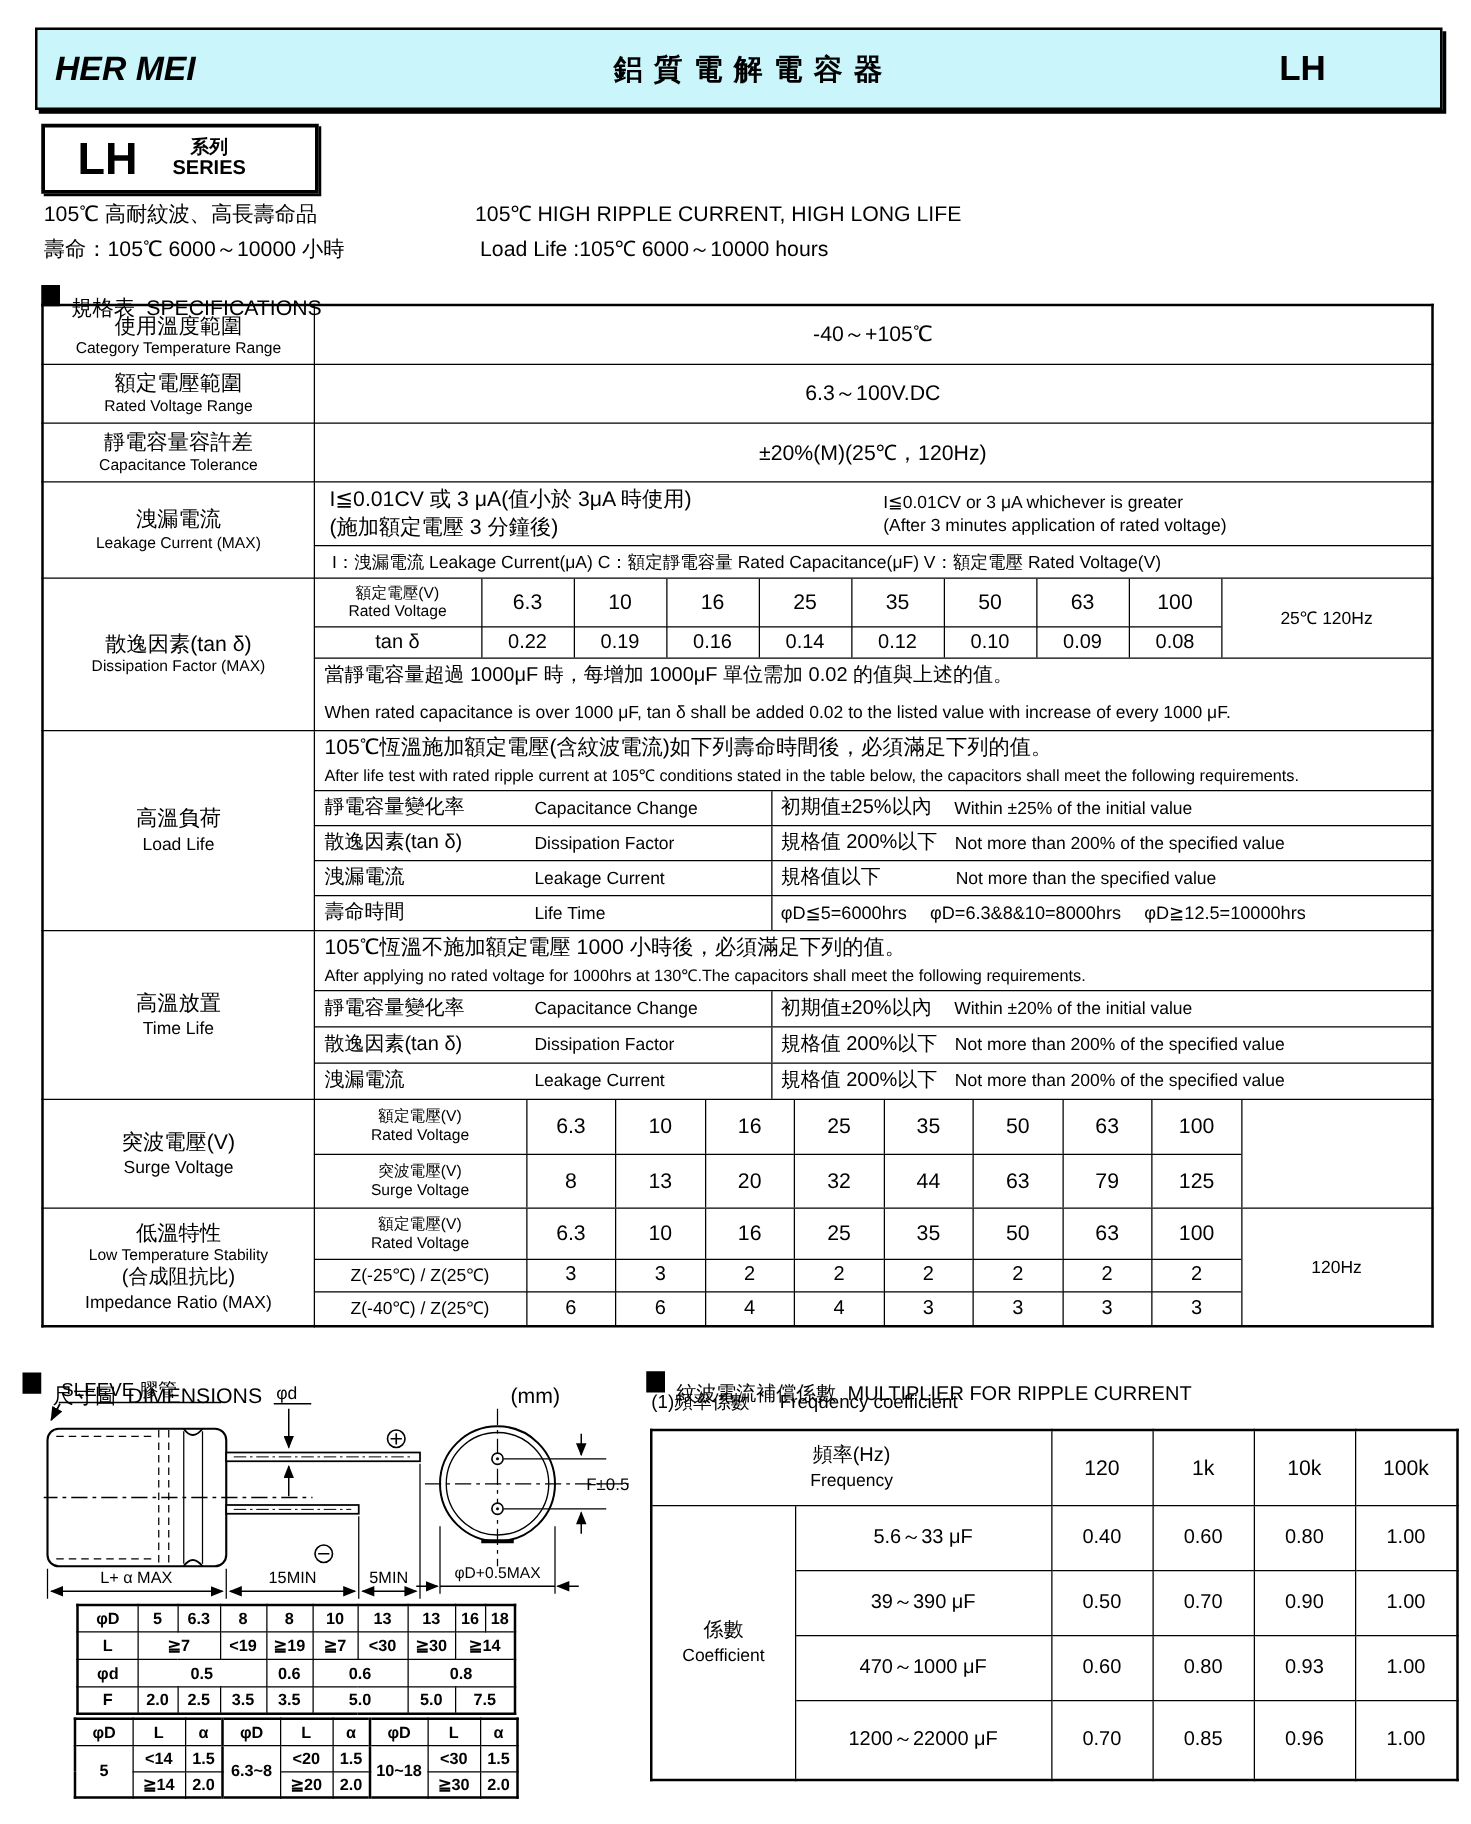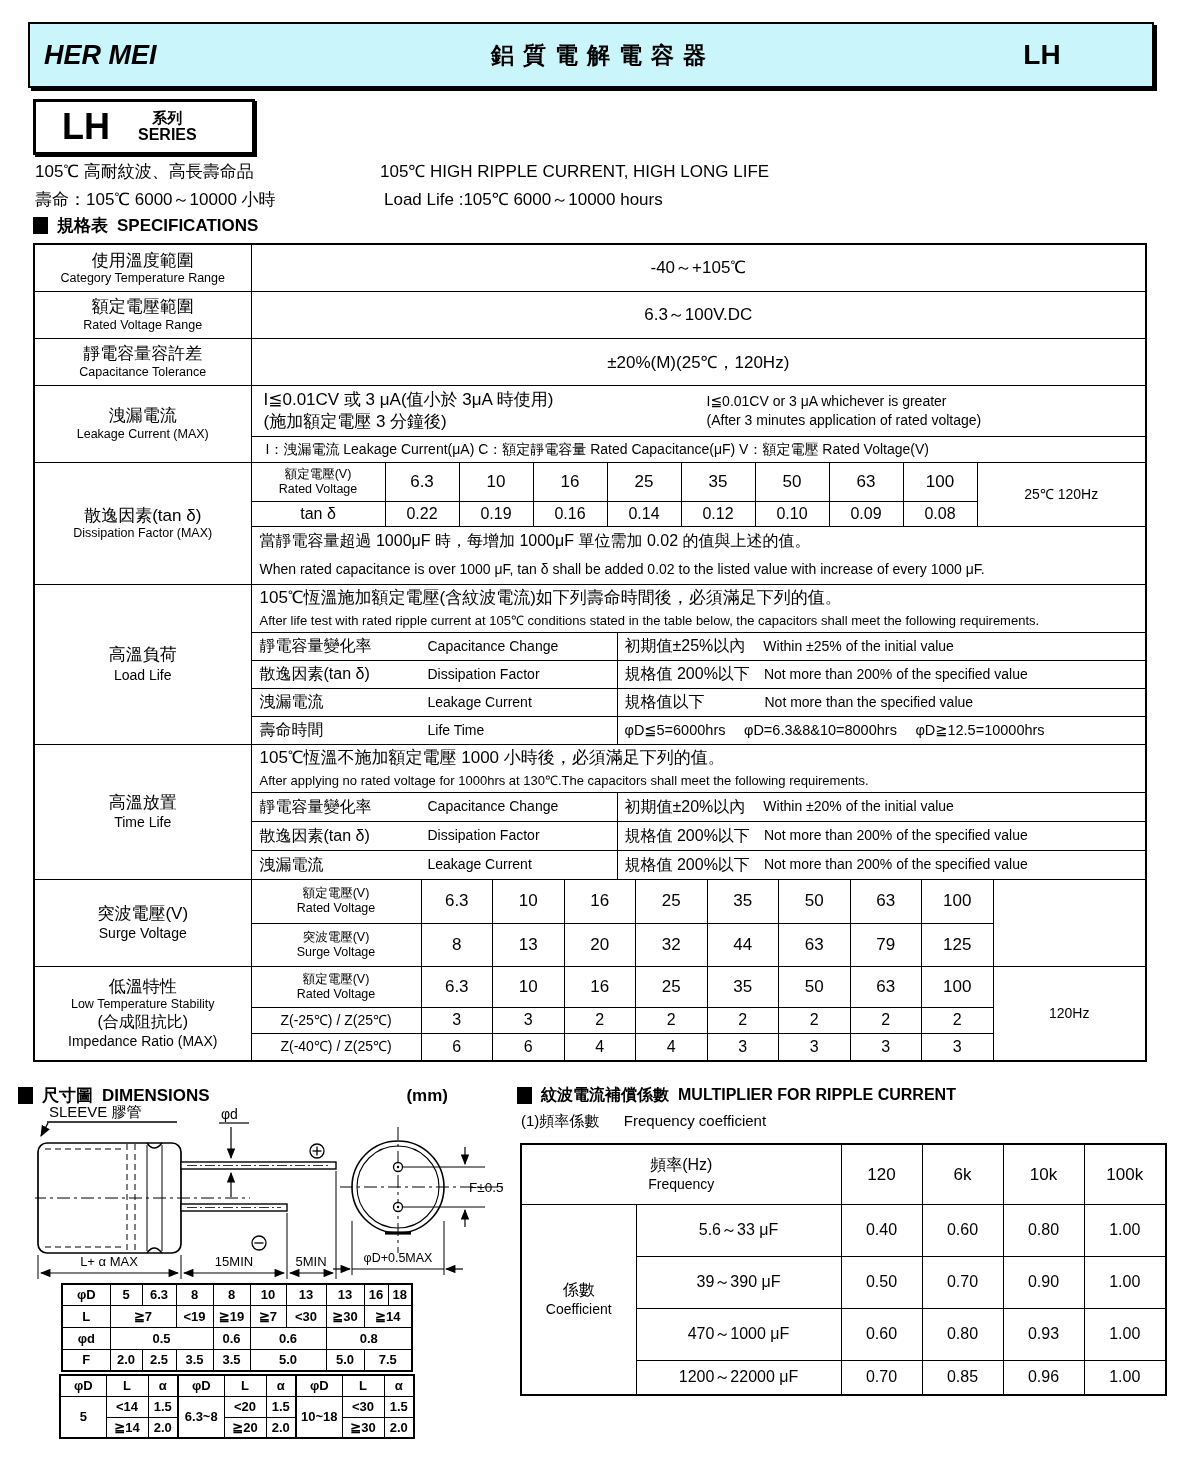--- a/index.html
+++ b/index.html
@@ -23,21 +23,21 @@
   .sbox-en{font-size:16px;font-weight:bold;line-height:1.15;}
   
   .f17{font-size:17px;line-height:1.25;}
   .f16{font-size:16px;line-height:1.25;}
   .f15{font-size:15px;}
   .f145{font-size:14.5px;}
   .f14{font-size:14px;line-height:1.3;}
   .f135{font-size:14px;line-height:1.3;}
   .f13{font-size:13px;line-height:1.3;}
   .f125{font-size:12.5px;line-height:1.2;}
-  .bold{font-weight:bold;}
+  .bold{font-weight:normal;margin-top:21px;}
   .sq{display:inline-block;width:15px;height:17px;background:#000;}
   .hrow{display:flex;align-items:center;gap:9px;}
   
   table{border-collapse:collapse;}
   .spec{table-layout:fixed;width:1114px;border:2px solid #000;}
   .spec td{border:1px solid #000;padding:0;vertical-align:middle;box-sizing:border-box;}
   .item{text-align:center;}
   .cval{text-align:center;font-size:17px;}
   .g{display:grid;height:100%;box-sizing:border-box;}
   .cell{display:flex;align-items:center;justify-content:center;box-sizing:border-box;text-align:center;}
@@ -570,21 +570,21 @@
         <col style="width:81px">
         <col style="width:82px">
       </colgroup>
     <tbody>
         <tr style="height:60px">
       <td colspan="2" class="freqcell">
         <div class="f16">頻率(Hz)</div>
         <div class="f135">Frequency</div>
       </td>
       <td class="f17">120</td>
-      <td class="f17">6k</td>
+      <td class="f17">1k</td>
       <td class="f17">10k</td>
       <td class="f17">100k</td>
     </tr>
     <tr style="height:52px">
       <td rowspan="4">
         <div class="f16">係數</div>
         <div class="f135">Coefficient</div>
       </td>
       <td class="f16">5.6～33 μF</td>
       <td class="f16">0.40</td>
@@ -599,21 +599,21 @@
       <td class="f16">0.90</td>
       <td class="f16">1.00</td>
     </tr>
     <tr style="height:52px">
       <td class="f16">470～1000 μF</td>
       <td class="f16">0.60</td>
       <td class="f16">0.80</td>
       <td class="f16">0.93</td>
       <td class="f16">1.00</td>
     </tr>
-    <tr style="height:35px">
+    <tr style="height:64px">
       <td class="f16">1200～22000 μF</td>
       <td class="f16">0.70</td>
       <td class="f16">0.85</td>
       <td class="f16">0.96</td>
       <td class="f16">1.00</td>
     </tr>
   </tbody>
     </table>
 
 </div>

